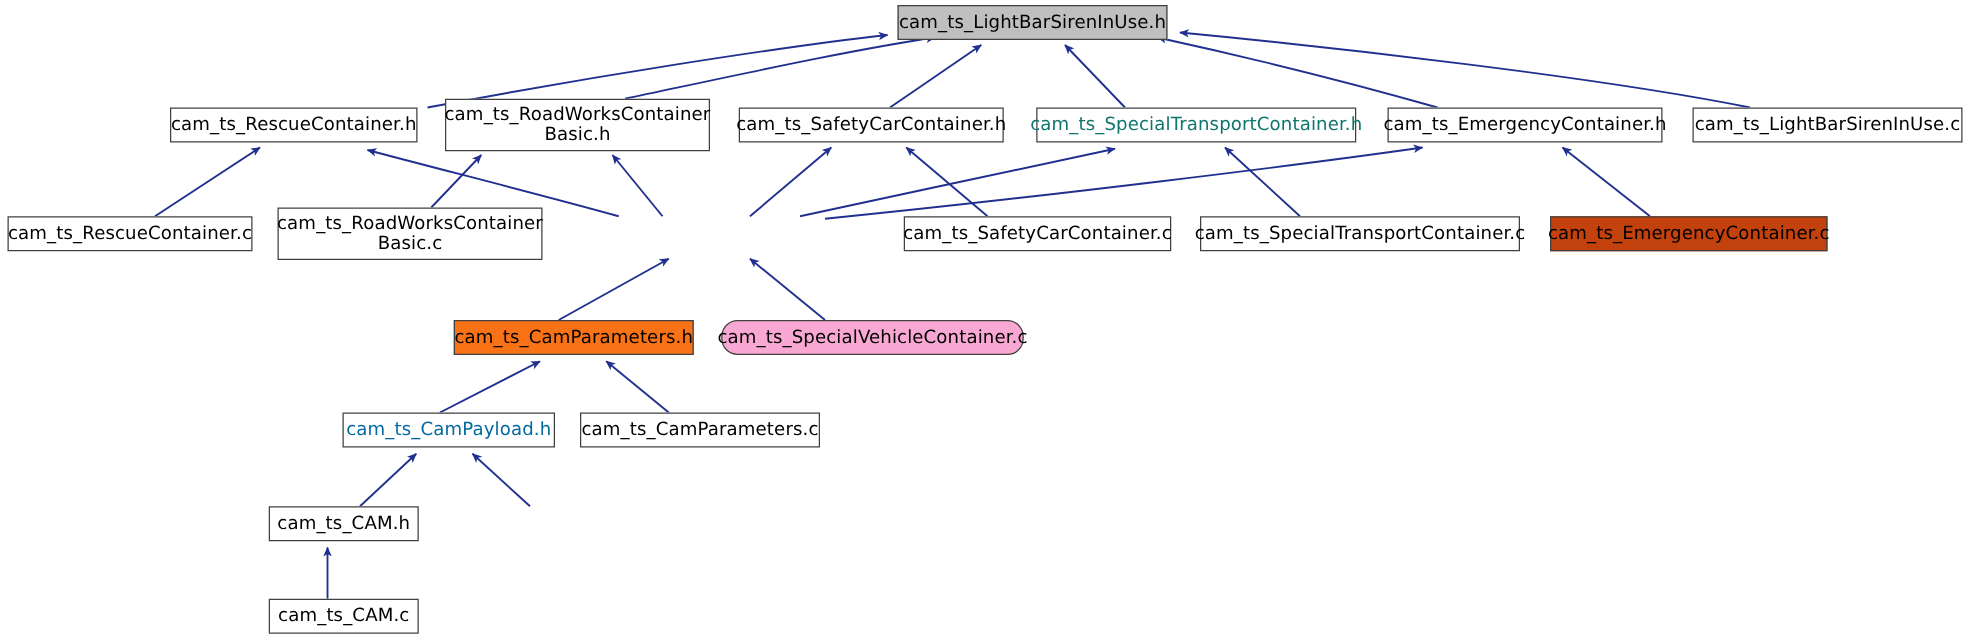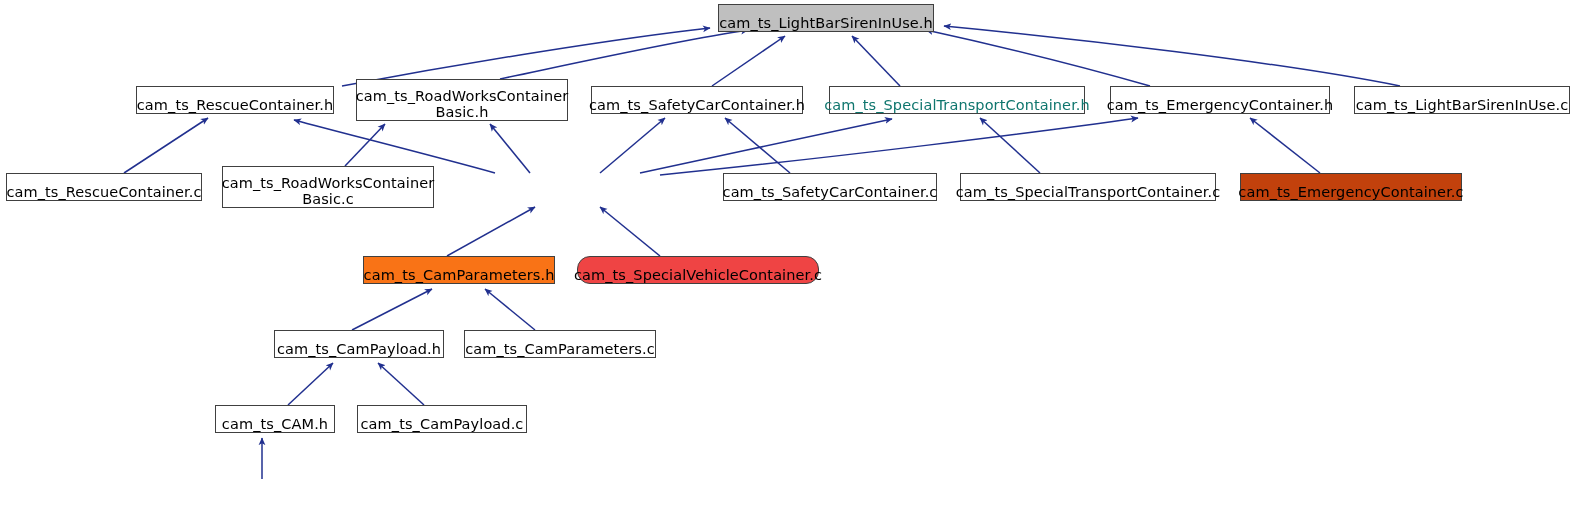--- a/index.html
+++ b/index.html
@@ -22,21 +22,21 @@
     width: 1577px;
     height: 515px;
     display: block;
   }
   .node-box {
     position: absolute;
     box-sizing: border-box;
     background: #ffffff;
     border: 1px solid #404040;
     display: flex;
-    align-items: flex-end;
+    align-items: center;
     justify-content: center;
     text-align: center;
     color: #000000;
     font-size: 14.5px;
     line-height: 1.12;
     letter-spacing: 0.1px;
     white-space: pre-line;
     z-index: 5;
   }
   .node-box.root {
@@ -86,18 +86,18 @@
     <div class="node-box" style="left: 829px; top: 86px; width: 256px; height: 28px; background: rgb(255, 255, 255); border-color: rgb(64, 64, 64); color: #0f766e;"><span>cam_ts_SpecialTransportContainer.h</span></div>
     <div class="node-box" style="left: 1110px; top: 86px; width: 220px; height: 28px; background: rgb(255, 255, 255); border-color: rgb(64, 64, 64); color: rgb(0, 0, 0);"><span>cam_ts_EmergencyContainer.h</span></div>
     <div class="node-box" style="left: 1354px; top: 86px; width: 216px; height: 28px; background: rgb(255, 255, 255); border-color: rgb(64, 64, 64); color: rgb(0, 0, 0);"><span>cam_ts_LightBarSirenInUse.c</span></div>
     <div class="node-box" style="left: 6px; top: 173px; width: 196px; height: 28px; background: rgb(255, 255, 255); border-color: rgb(64, 64, 64); color: rgb(0, 0, 0);"><span>cam_ts_RescueContainer.c</span></div>
     <div class="node-box" style="left: 222px; top: 166px; width: 212px; height: 42px; background: rgb(255, 255, 255); border-color: rgb(64, 64, 64); color: rgb(0, 0, 0);"><span>cam_ts_RoadWorksContainer
 Basic.c</span></div>
     <div class="node-box" style="left: 723px; top: 173px; width: 214px; height: 28px; background: rgb(255, 255, 255); border-color: rgb(64, 64, 64); color: rgb(0, 0, 0);"><span>cam_ts_SafetyCarContainer.c</span></div>
     <div class="node-box" style="left: 960px; top: 173px; width: 256px; height: 28px; background: rgb(255, 255, 255); border-color: rgb(64, 64, 64); color: rgb(0, 0, 0);"><span>cam_ts_SpecialTransportContainer.c</span></div>
     <div class="node-box" style="left: 1240px; top: 173px; width: 222px; height: 28px; background: #c2410c; border-color: rgb(64, 64, 64); color: rgb(0, 0, 0);"><span>cam_ts_EmergencyContainer.c</span></div>
     <div class="node-box" style="left: 363px; top: 256px; width: 192px; height: 28px; background: #f97316; border-color: rgb(64, 64, 64); color: rgb(0, 0, 0);"><span>cam_ts_CamParameters.h</span></div>
-    <div class="node-box" style="left: 577px; top: 256px; width: 242px; height: 28px; background: #ef4444; border-color: rgb(64, 64, 64); color: rgb(0, 0, 0); border-radius: 13px;"><span>cam_ts_SpecialVehicleContainer.c</span></div>
-    <div class="node-box" style="left: 274px; top: 330px; width: 170px; height: 28px; background: rgb(255, 255, 255); border-color: rgb(64, 64, 64); color: #000000;"><span>cam_ts_CamPayload.h</span></div>
+    <div class="node-box" style="left: 577px; top: 256px; width: 242px; height: 28px; background: #f9a8d4; border-color: rgb(64, 64, 64); color: rgb(0, 0, 0); border-radius: 13px;"><span>cam_ts_SpecialVehicleContainer.c</span></div>
+    <div class="node-box" style="left: 274px; top: 330px; width: 170px; height: 28px; background: rgb(255, 255, 255); border-color: rgb(64, 64, 64); color: #0369a1;"><span>cam_ts_CamPayload.h</span></div>
     <div class="node-box" style="left: 464px; top: 330px; width: 192px; height: 28px; background: rgb(255, 255, 255); border-color: rgb(64, 64, 64); color: rgb(0, 0, 0);"><span>cam_ts_CamParameters.c</span></div>
     <div class="node-box" style="left: 215px; top: 405px; width: 120px; height: 28px; background: rgb(255, 255, 255); border-color: rgb(64, 64, 64); color: rgb(0, 0, 0);"><span>cam_ts_CAM.h</span></div>
-    <div class="node-box" style="left: 357px; top: 405px; width: 170px; height: 28px; background: rgb(255, 255, 255); border-color: rgb(64, 64, 64); color: rgb(0, 0, 0);"><span>cam_ts_CamPayload.c</span></div>
+    <div class="node-box" style="left: 215px; top: 479px; width: 120px; height: 28px; background: rgb(255, 255, 255); border-color: rgb(64, 64, 64); color: rgb(0, 0, 0);"><span>cam_ts_CAM.c</span></div>
   </div>
 
 </body></html>

